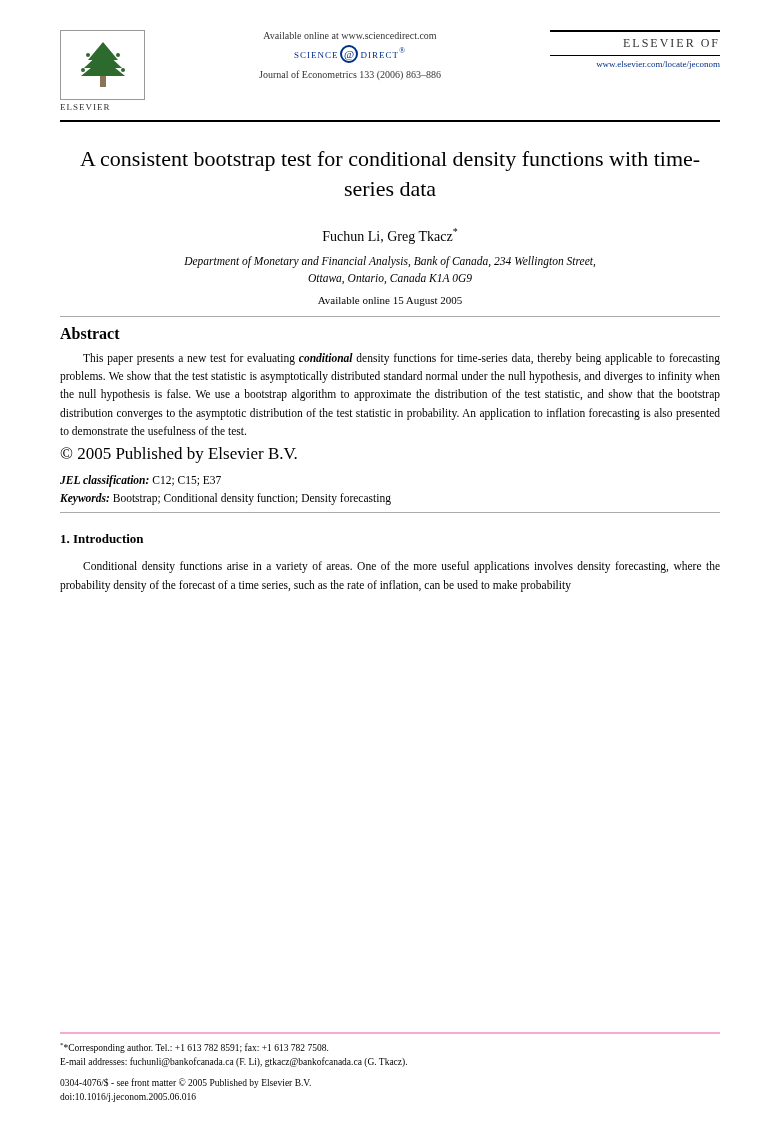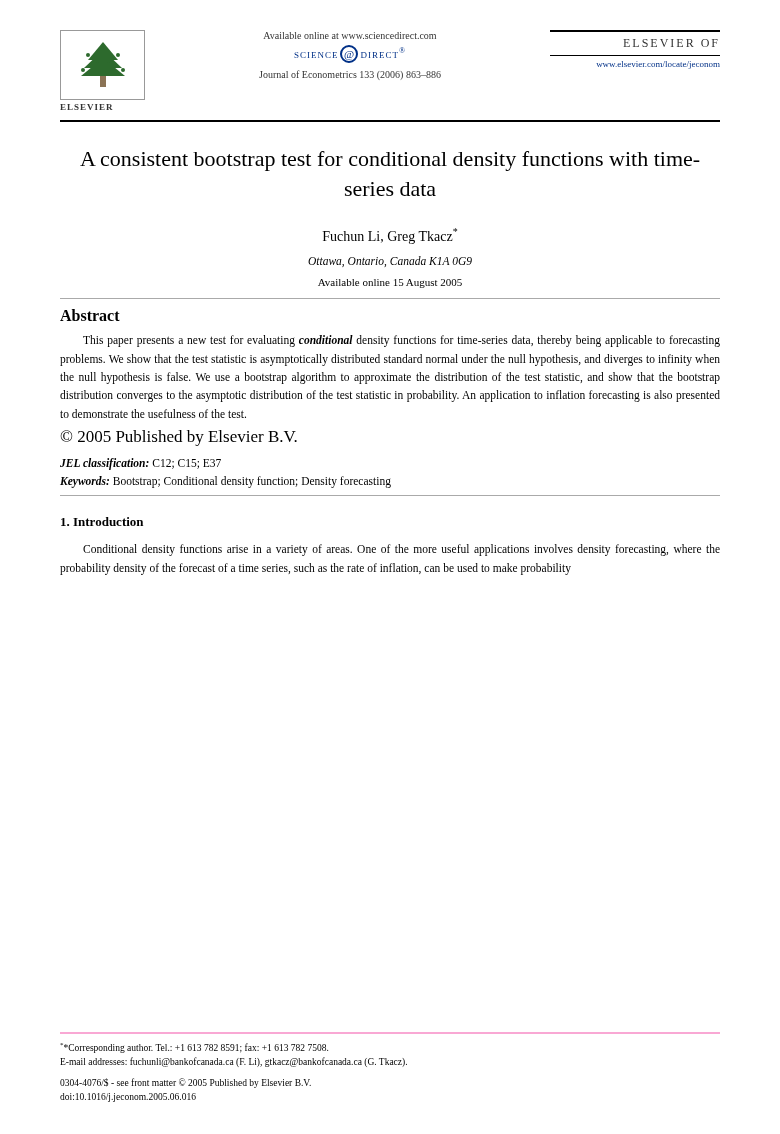--- a/index.html
+++ b/index.html
@@ -43,21 +43,21 @@
       overflow: hidden;
       position: relative;
     }
     .elsevier-tree-img {
       width: 70px;
       height: 50px;
     }
     .elsevier-label {
       font-size: 9px;
       letter-spacing: 1px;
-      font-weight: bold;
+      font-weight: normal;
       color: #333;
       margin-top: 2px;
     }
 
     .header-center {
       flex: 1;
       text-align: center;
       padding: 0 10px;
     }
     .available-online {
@@ -292,20 +292,21 @@
 
   <div class="article-title">
     <h1>A consistent bootstrap test for conditional density functions with time-series data</h1>
   </div>
 
   <div class="authors">
     <span>Fuchun Li, Greg Tkacz<sup>*</sup></span>
   </div>
 
   <div class="affiliation">
+    <div>Department of Monetary and Financial Analysis, Bank of Canada, 234 Wellington Street,</div>
     <div>Ottawa, Ontario, Canada K1A 0G9</div>
   </div>
 
   <div class="available-date">Available online 15 August 2005</div>
 
   <hr class="thin-hr">
 
   <div>
     <div class="section-label">Abstract</div>
     <p class="abstract-text">

